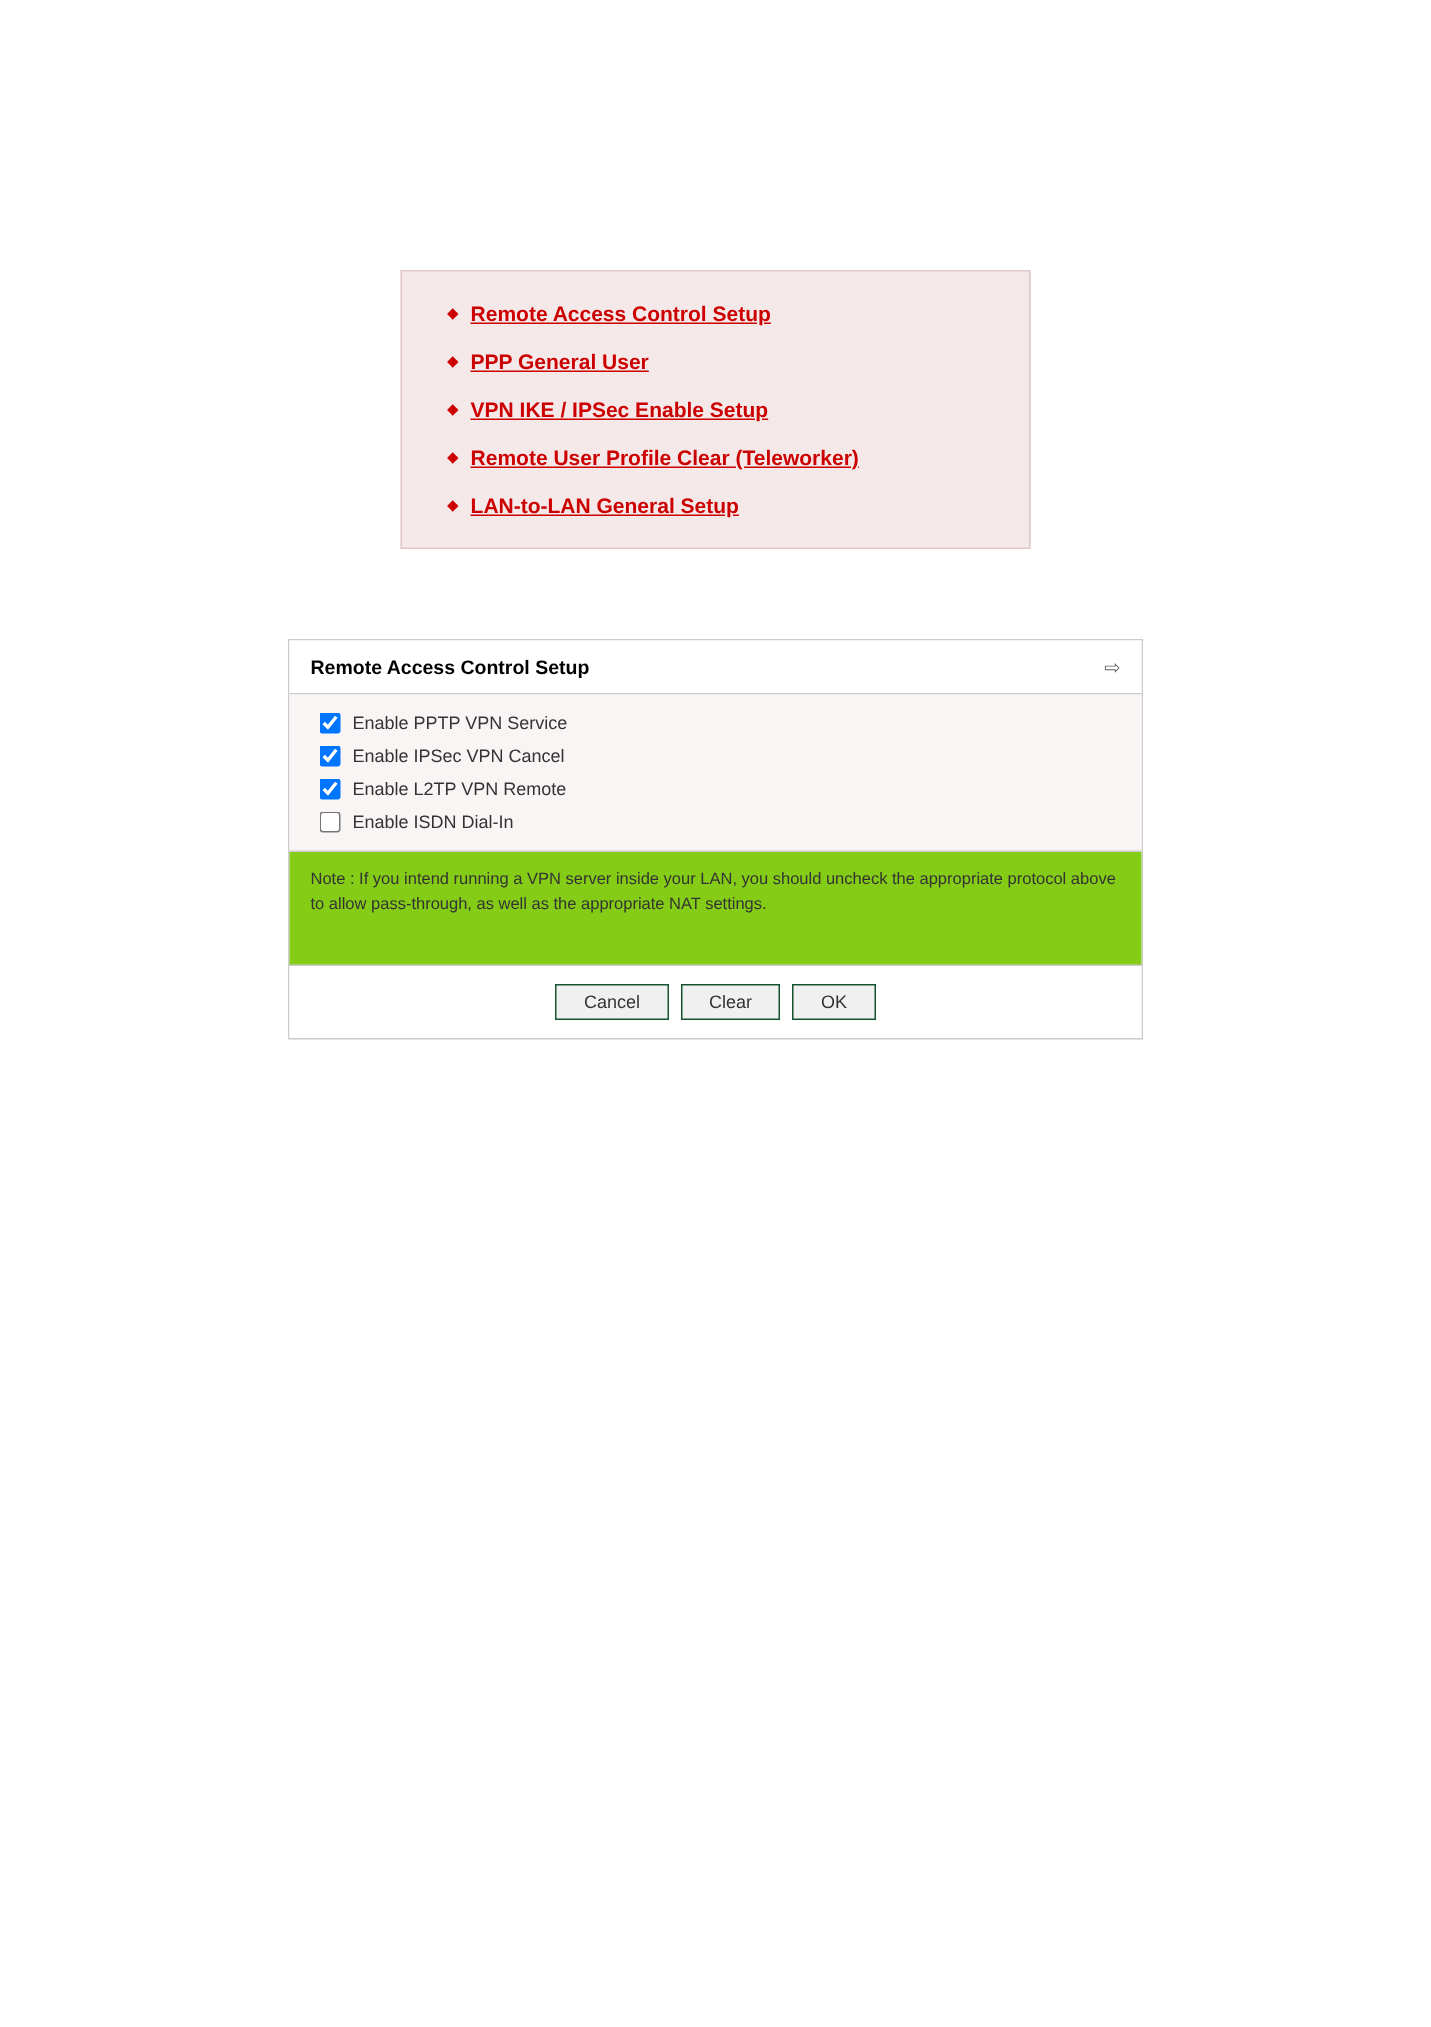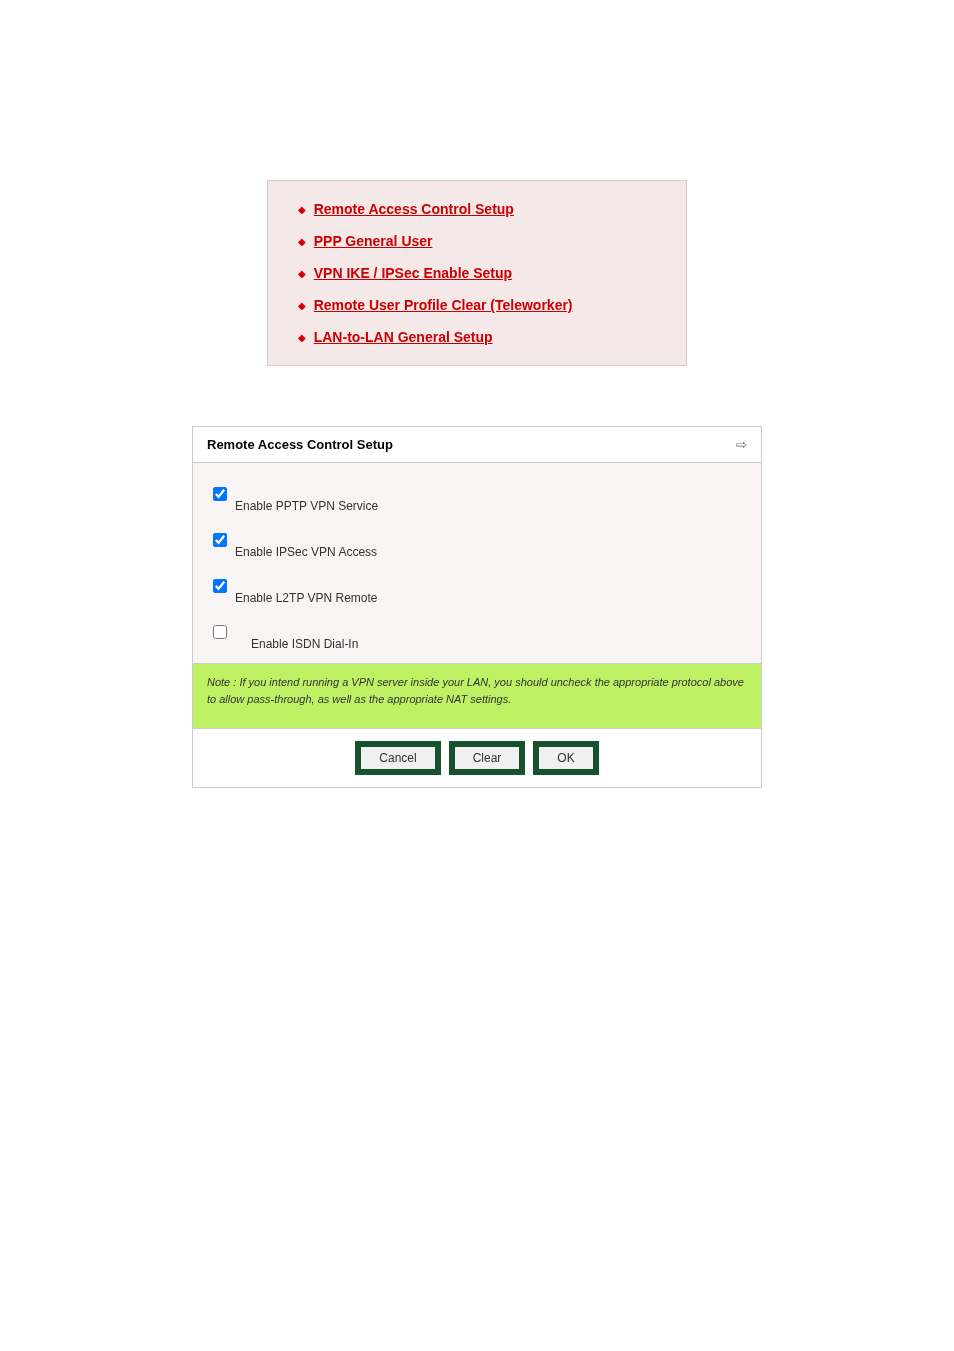--- a/index.html
+++ b/index.html
@@ -94,60 +94,57 @@
     }
 
     .checkbox-row {
       display: flex;
       align-items: center;
       margin-bottom: 8px;
     }
 
     .checkbox-row:last-child {
       margin-bottom: 0;
-      gap: 16px;
     }
 
     .checkbox-row input[type="checkbox"] {
       margin-right: 8px;
       width: 14px;
       height: 14px;
     }
 
     .checkbox-label {
       font-size: 12px;
       color: #333;
-      margin-top: 24px;
     }
 
     .note-section {
-      padding: 10px 14px 21px 14px;
-      background-color: #bef264;
+      padding: 10px 14px 32px 14px;
+      background-color: #84cc16;
       border-bottom: 1px solid #cccccc;
-      font-style: italic;
     }
 
     .note-text {
       font-size: 11px;
       color: #333;
       line-height: 1.5;
     }
 
     .button-section {
       padding: 12px 14px;
       display: flex;
       justify-content: center;
       gap: 8px;
       background-color: #ffffff;
     }
 
     .btn {
       padding: 4px 18px;
       font-size: 12px;
-      border: 6px solid #14532d;
+      border: 1px solid #14532d;
       background-color: #f0f0f0;
       cursor: pointer;
       color: #333;
     }
   </style>
 </head>
 <body>
 
 <div class="page-wrapper">
 
@@ -180,21 +177,21 @@
       <span class="help-icon">⇨</span>
     </div>
 
     <div class="setup-panel-body">
       <div class="checkbox-row">
         <input type="checkbox" id="pptp-checkbox" checked="" style="">
         <label class="checkbox-label" for="pptp-checkbox">Enable PPTP VPN Service</label>
       </div>
       <div class="checkbox-row">
         <input type="checkbox" id="ipsec-checkbox" checked="" style="">
-        <label class="checkbox-label" for="ipsec-checkbox">Enable IPSec VPN Access</label>
+        <label class="checkbox-label" for="ipsec-checkbox">Enable IPSec VPN Cancel</label>
       </div>
       <div class="checkbox-row">
         <input type="checkbox" id="l2tp-checkbox" checked="" style="">
         <label class="checkbox-label" for="l2tp-checkbox">Enable L2TP VPN Remote</label>
       </div>
       <div class="checkbox-row">
         <input type="checkbox" id="isdn-checkbox" style="">
         <label class="checkbox-label" for="isdn-checkbox">Enable ISDN Dial-In</label>
       </div>
     </div>

